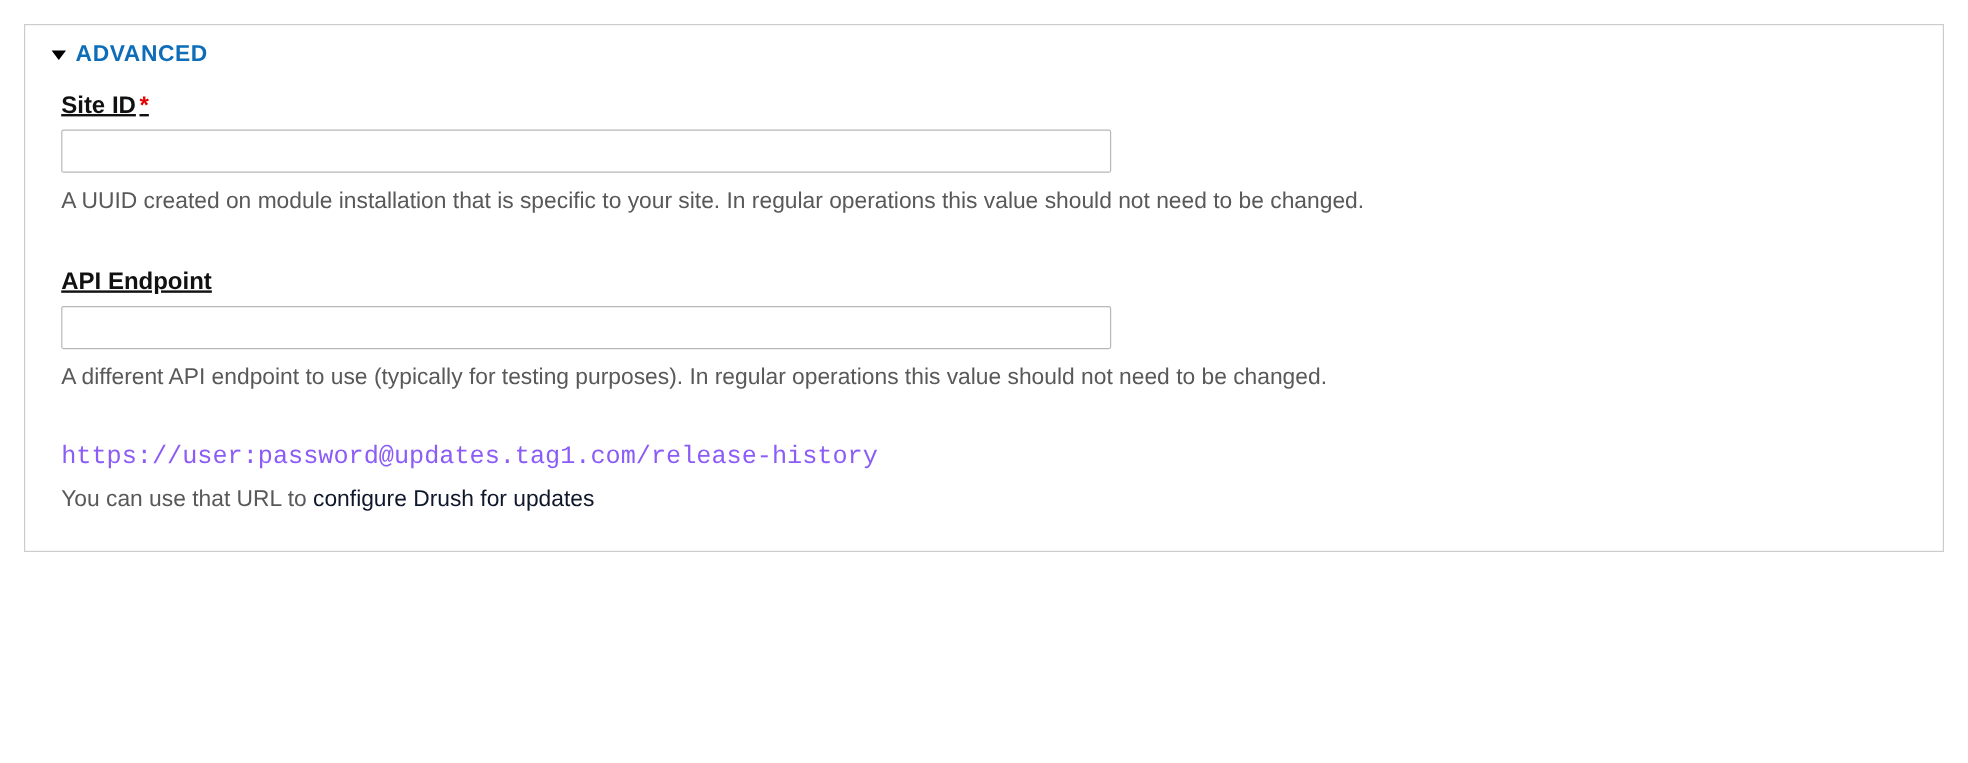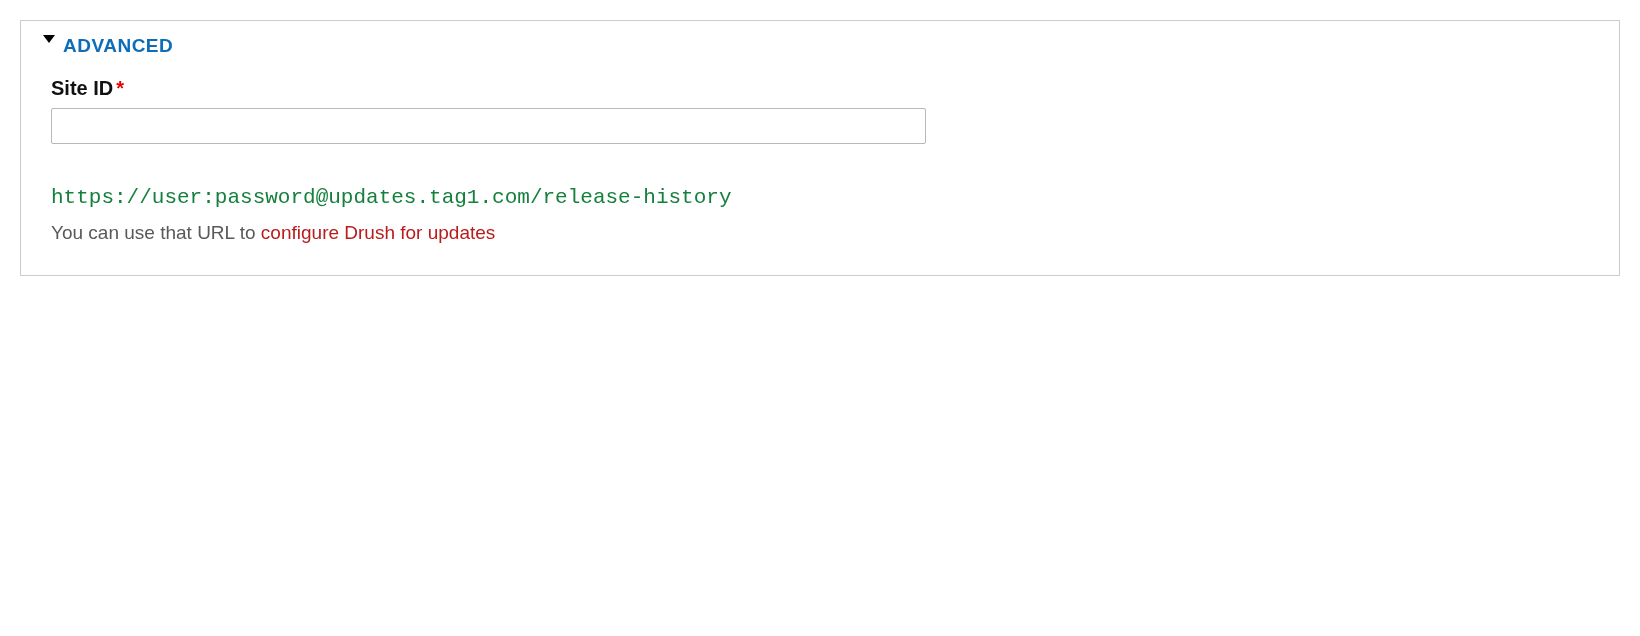--- a/index.html
+++ b/index.html
@@ -12,20 +12,21 @@
     background: #fff;
   }
   .fieldset {
     border: 1px solid #ccc;
     padding: 0 0 28px 0;
     background: #fff;
   }
   .legend {
     padding: 14px 18px 20px 22px;
     display: flex;
+    align-items: center;
     gap: 6px;
     cursor: pointer;
   }
   .legend-arrow {
     width: 0;
     height: 0;
     border-left: 6px solid transparent;
     border-right: 6px solid transparent;
     border-top: 8px solid #000;
     margin-right: 2px;
@@ -39,20 +40,21 @@
   .form-item {
     padding: 0 30px;
     margin-bottom: 42px;
   }
   .form-item.last { margin-bottom: 0; }
   .label {
     font-weight: 700;
     font-size: 20px;
     color: #111;
     margin-bottom: 8px;
+    text-decoration: underline;
   }
   .required-mark {
     color: #e60000;
     font-weight: 700;
     margin-left: 3px;
   }
   .text-input {
     width: 875px;
     max-width: 100%;
     height: 36px;
@@ -64,47 +66,53 @@
   }
   .description {
     color: #595959;
     font-size: 19px;
     margin-top: 10px;
     line-height: 1.45;
   }
   .mono-value {
     font-family: "Courier New", Courier, monospace;
     font-size: 21px;
-    color: #15803d;
+    color: #8b5cf6;
     margin-top: 4px;
     letter-spacing: 0;
   }
   .link {
-    color: #b91c1c;
+    color: #0f172a;
     text-decoration: none;
     cursor: pointer;
   }
 </style>
 </head>
 <body>
 
 <div class="fieldset">
 
   <div class="legend">
     <span class="legend-arrow"></span>
     <span class="legend-text">ADVANCED</span>
   </div>
 
   <div class="form-item">
     <div class="label">
       <span>Site ID</span><span class="required-mark">*</span>
     </div>
     <input type="text" class="text-input" value="" style="">
+    <div class="description">A UUID created on module installation that is specific to your site. In regular operations this value should not need to be changed.</div>
   </div>
 
+  <div class="form-item">
+    <div class="label">API Endpoint</div>
+    <input type="text" class="text-input" value="" style="">
+    <div class="description">A different API endpoint to use (typically for testing purposes). In regular operations this value should not need to be changed.</div>
+  </div>
 
   <div class="form-item last">
     <div class="mono-value">https://user:password@updates.tag1.com/release-history</div>
     <div class="description">
       <span>You can use that URL to </span><a class="link">configure Drush for updates</a>
     </div>
   </div>
 
 </div>
 

